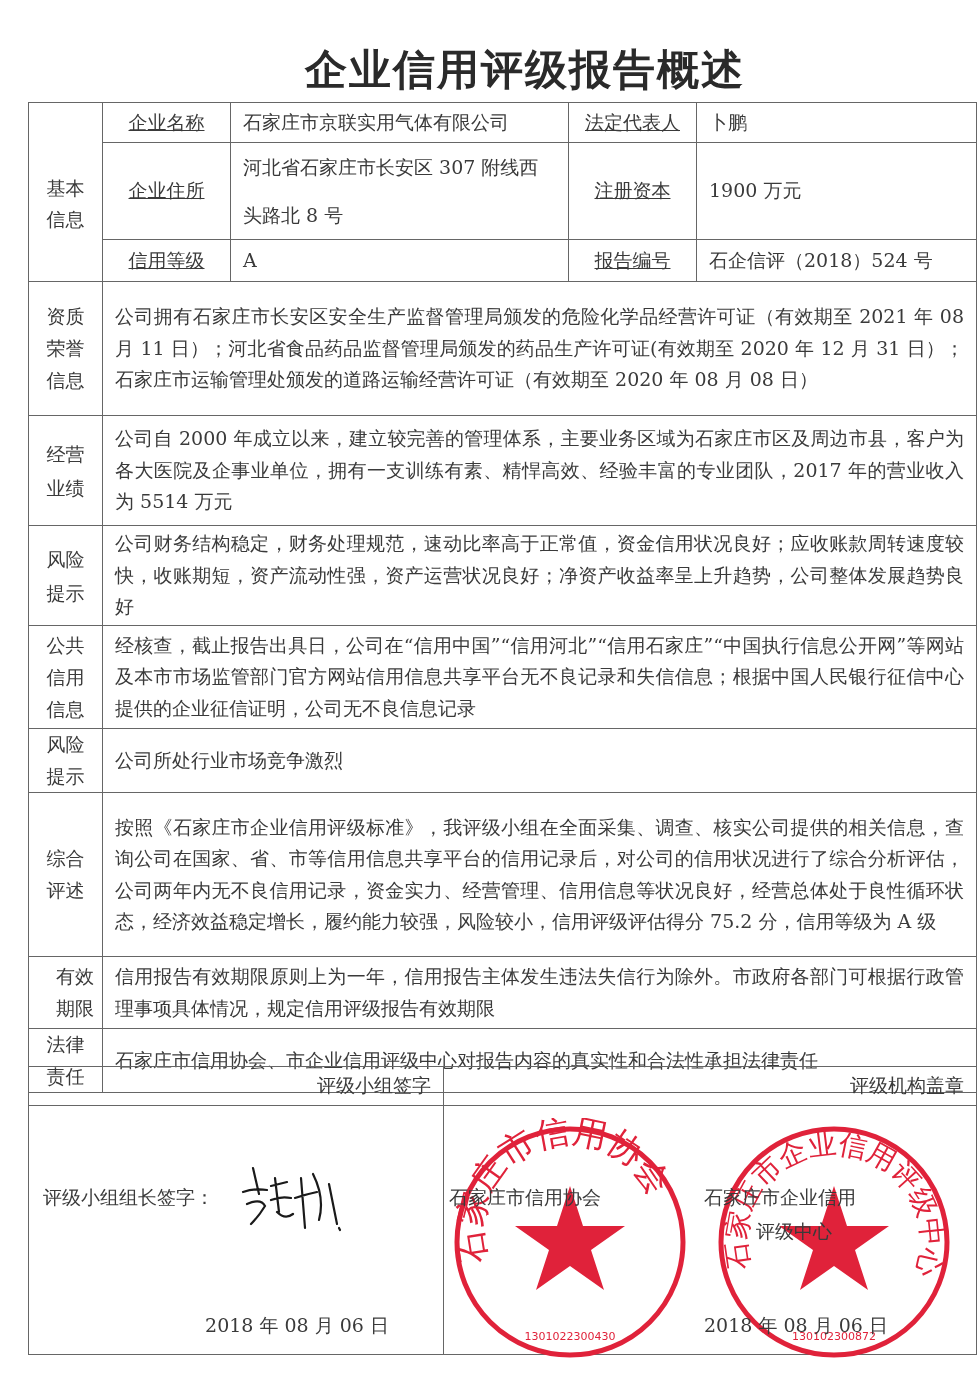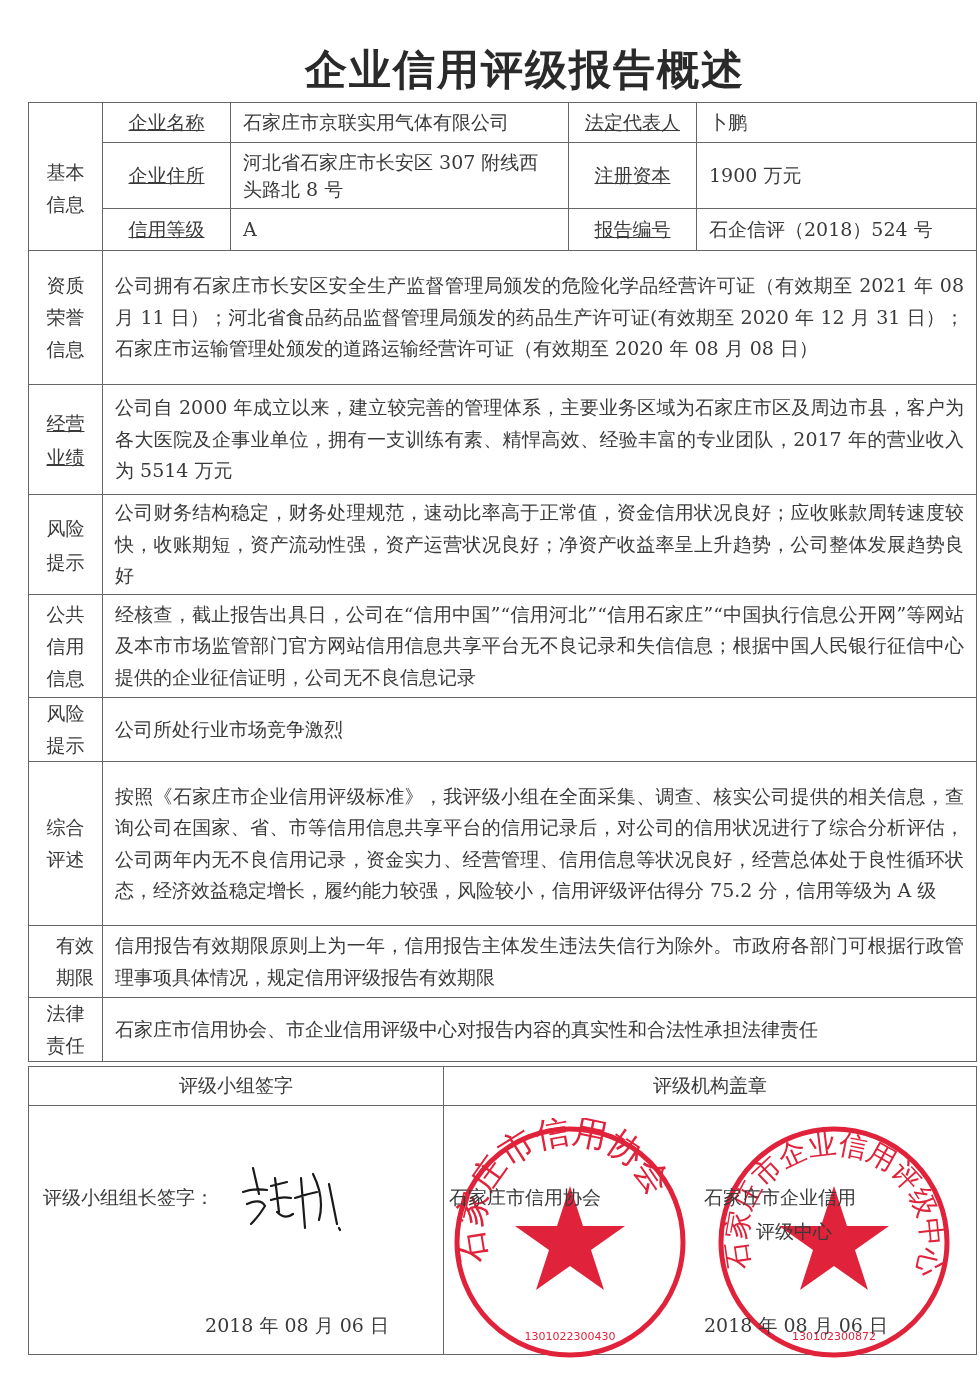--- a/index.html
+++ b/index.html
@@ -8,21 +8,21 @@
   .title { position:absolute; left:0; width:980px; top:42px; text-align:center;
            font-family:"DejaVu Sans","Liberation Sans",sans-serif; font-size:42px;
            font-weight:bold; letter-spacing:2px; color:#2a2a2a;padding-left:35px; }
   table.main { position:absolute; left:28px; top:102px; width:948px; border-collapse:collapse;
                table-layout:fixed; }
   table.main td { border:1.5px solid #666; padding:0 12px; font-size:19px; line-height:31.5px;
                   color:#3a3a3a; vertical-align:middle; }
   td.cat { text-align:center; padding:0; width:74px; line-height:30px; }
   td.lbl { text-align:center; padding:0;text-decoration:underline; }
   td.txt { text-align:justify; }
-  .sig-head { text-align:center; height:38px; }
+  .sig-head { text-align:right; height:38px; }
   .sig-body { position:relative; height:248px; padding:0 !important; vertical-align:top !important; }
   .sig-label { position:absolute; left:14px; top:76px; }
   .sig-date { position:absolute; right:54px; top:204px; }
   .stamp-text1 { position:absolute; left:5px; top:76px; z-index:3; }
   .stamp-text2 { position:absolute; left:260px; top:76px; z-index:3; }
   .stamp-text3 { position:absolute; left:312px; top:110px; z-index:3; }
   .stamp-date { position:absolute; left:260px; top:204px; z-index:3; }
   .stamp { position:absolute; z-index:2; pointer-events:none; }
   .signature { position:absolute; left:212px; top:58px; }
 </style>
@@ -42,37 +42,37 @@
   <tbody>
       <tr style="height:40px">
     <td class="cat" rowspan="3"><span style="display:inline-block;width:44px;margin-top:24px;">基本信息</span></td>
     <td class="lbl">企业名称</td>
     <td>石家庄市京联实用气体有限公司</td>
     <td class="lbl">法定代表人</td>
     <td>卜鹏</td>
   </tr>
   <tr style="height:66px">
     <td class="lbl">企业住所</td>
-    <td style="line-height:27px;">河北省石家庄市长安区 307 附线西头路北 8 号</td>
+    <td style="line-height:48px;">河北省石家庄市长安区 307 附线西头路北 8 号</td>
     <td class="lbl">注册资本</td>
     <td>1900 万元</td>
   </tr>
   <tr style="height:42px">
     <td class="lbl">信用等级</td>
     <td>A</td>
     <td class="lbl">报告编号</td>
     <td>石企信评（2018）524 号</td>
   </tr>
 
   <tr style="height:134px">
     <td class="cat"><span style="display:inline-block;width:44px;line-height:32px;">资质荣誉信息</span></td>
     <td class="txt" colspan="4">公司拥有石家庄市长安区安全生产监督管理局颁发的危险化学品经营许可证（有效期至 2021 年 08 月 11 日）；河北省食品药品监督管理局颁发的药品生产许可证(有效期至 2020 年 12 月 31 日）；石家庄市运输管理处颁发的道路运输经营许可证（有效期至 2020 年 08 月 08 日）</td>
   </tr>
   <tr style="height:110px">
-    <td class="cat"><span style="display:inline-block;width:44px;line-height:34px;text-decoration:underline;">经营业绩</span></td>
+    <td class="cat"><span style="display:inline-block;width:44px;line-height:34px;">经营业绩</span></td>
     <td class="txt" colspan="4">公司自 2000 年成立以来，建立较完善的管理体系，主要业务区域为石家庄市区及周边市县，客户为各大医院及企事业单位，拥有一支训练有素、精悍高效、经验丰富的专业团队，2017 年的营业收入为 5514 万元</td>
   </tr>
   <tr style="height:100px">
     <td class="cat"><span style="display:inline-block;width:44px;line-height:34px;">风险提示</span></td>
     <td class="txt" colspan="4">公司财务结构稳定，财务处理规范，速动比率高于正常值，资金信用状况良好；应收账款周转速度较快，收账期短，资产流动性强，资产运营状况良好；净资产收益率呈上升趋势，公司整体发展趋势良好</td>
   </tr>
   <tr style="height:103px">
     <td class="cat"><span style="display:inline-block;width:44px;line-height:32px;">公共信用信息</span></td>
     <td class="txt" colspan="4">经核查，截止报告出具日，公司在“信用中国”“信用河北”“信用石家庄”“中国执行信息公开网”等网站及本市市场监管部门官方网站信用信息共享平台无不良记录和失信信息；根据中国人民银行征信中心提供的企业征信证明，公司无不良信息记录</td>
   </tr>

